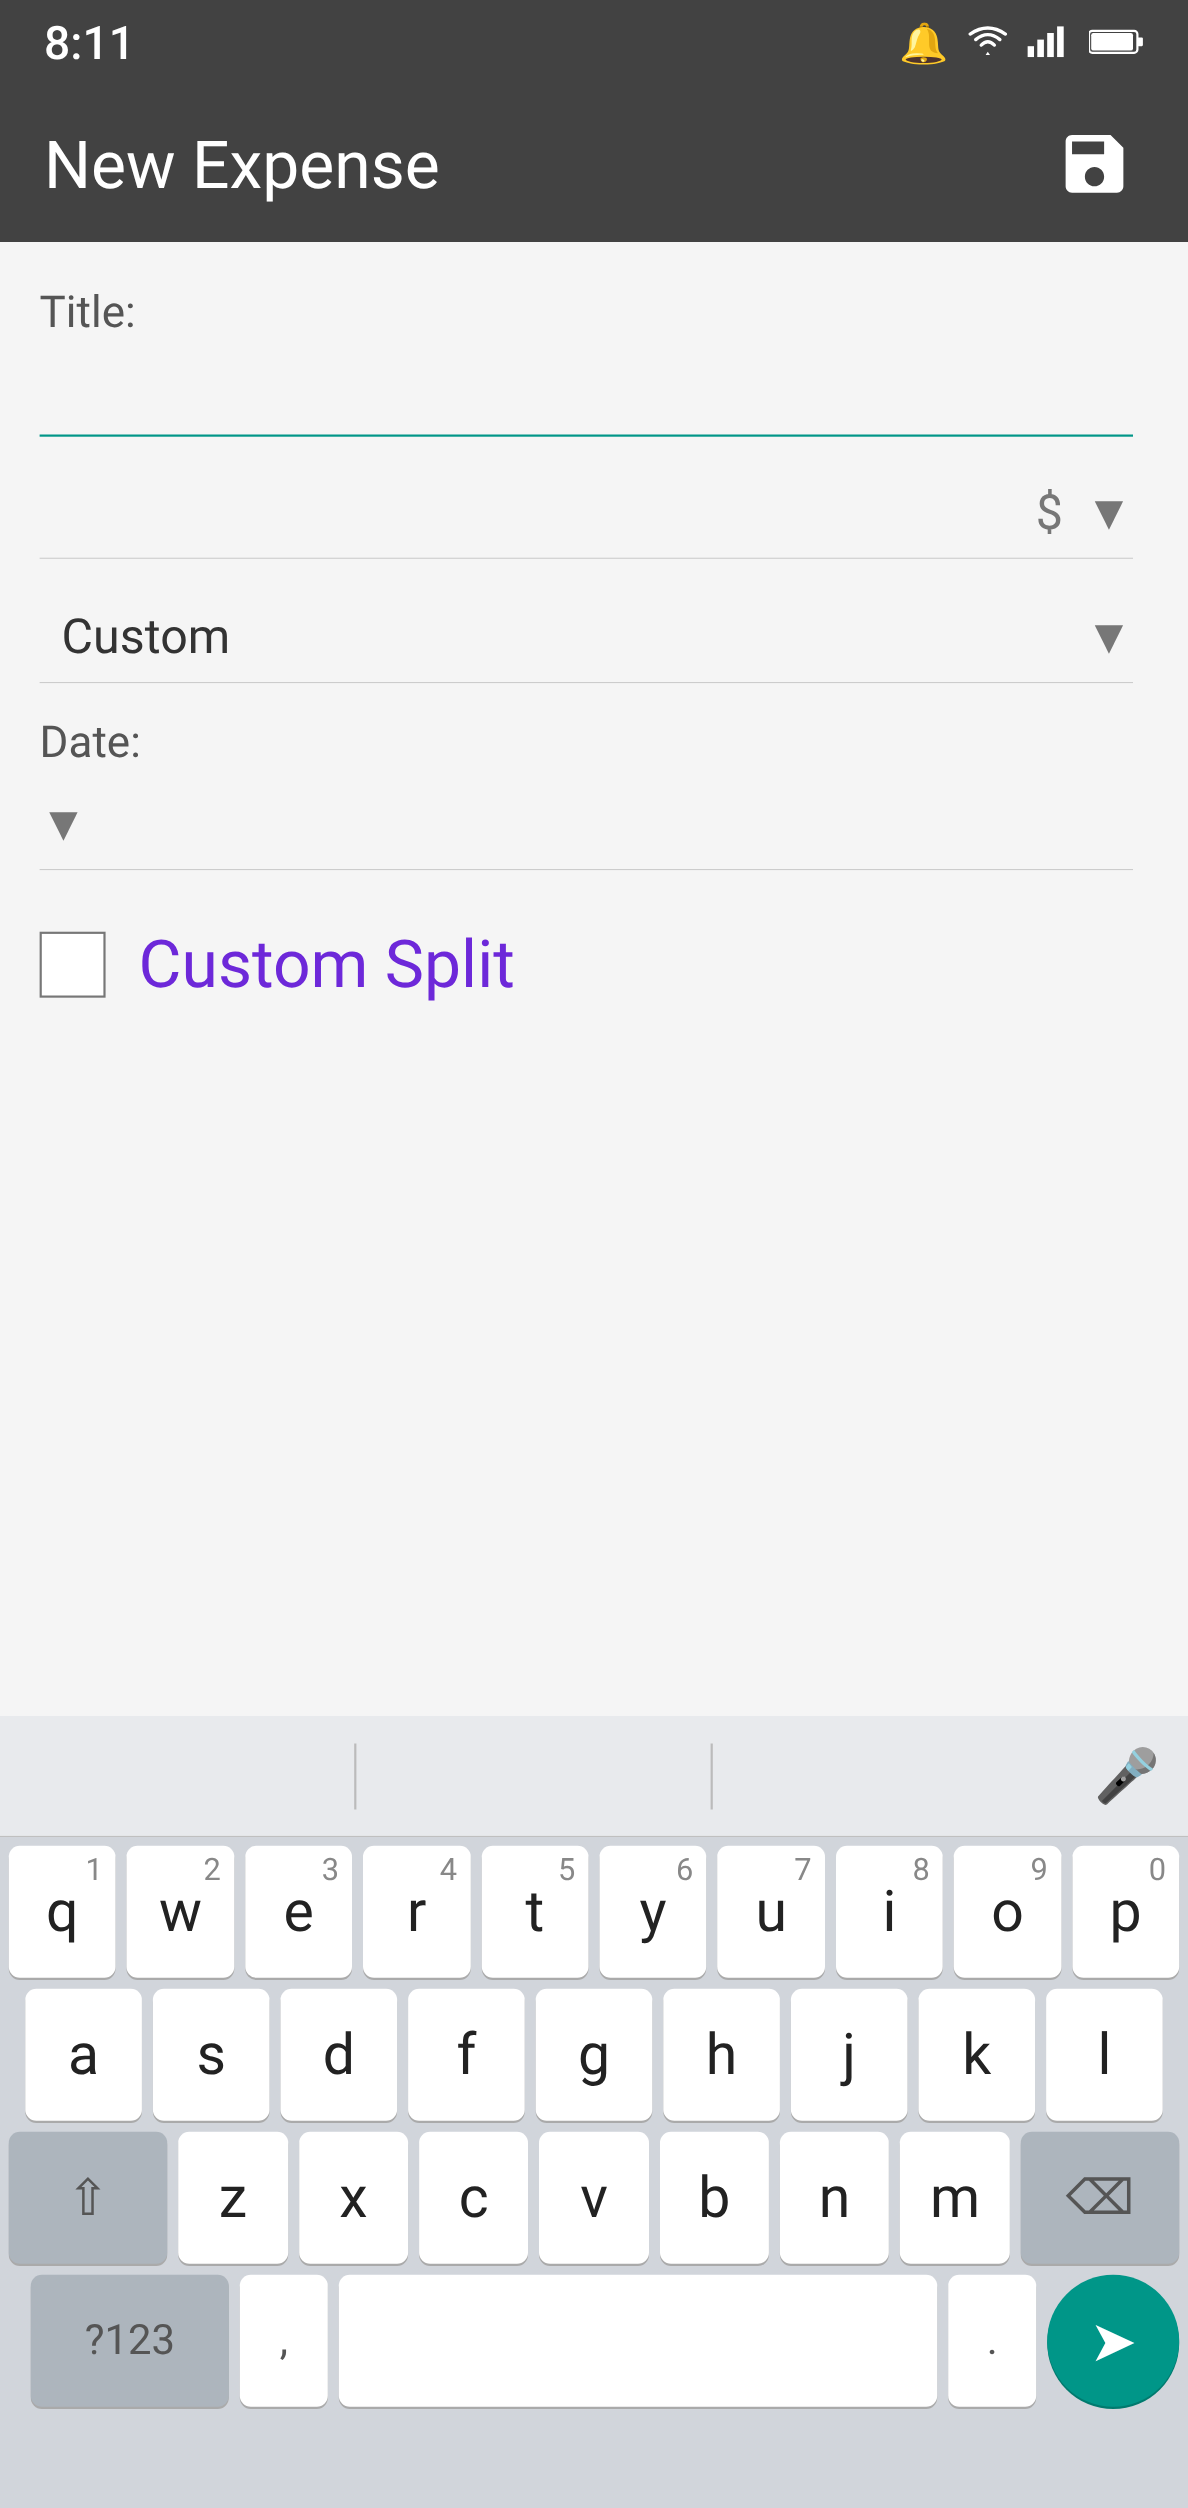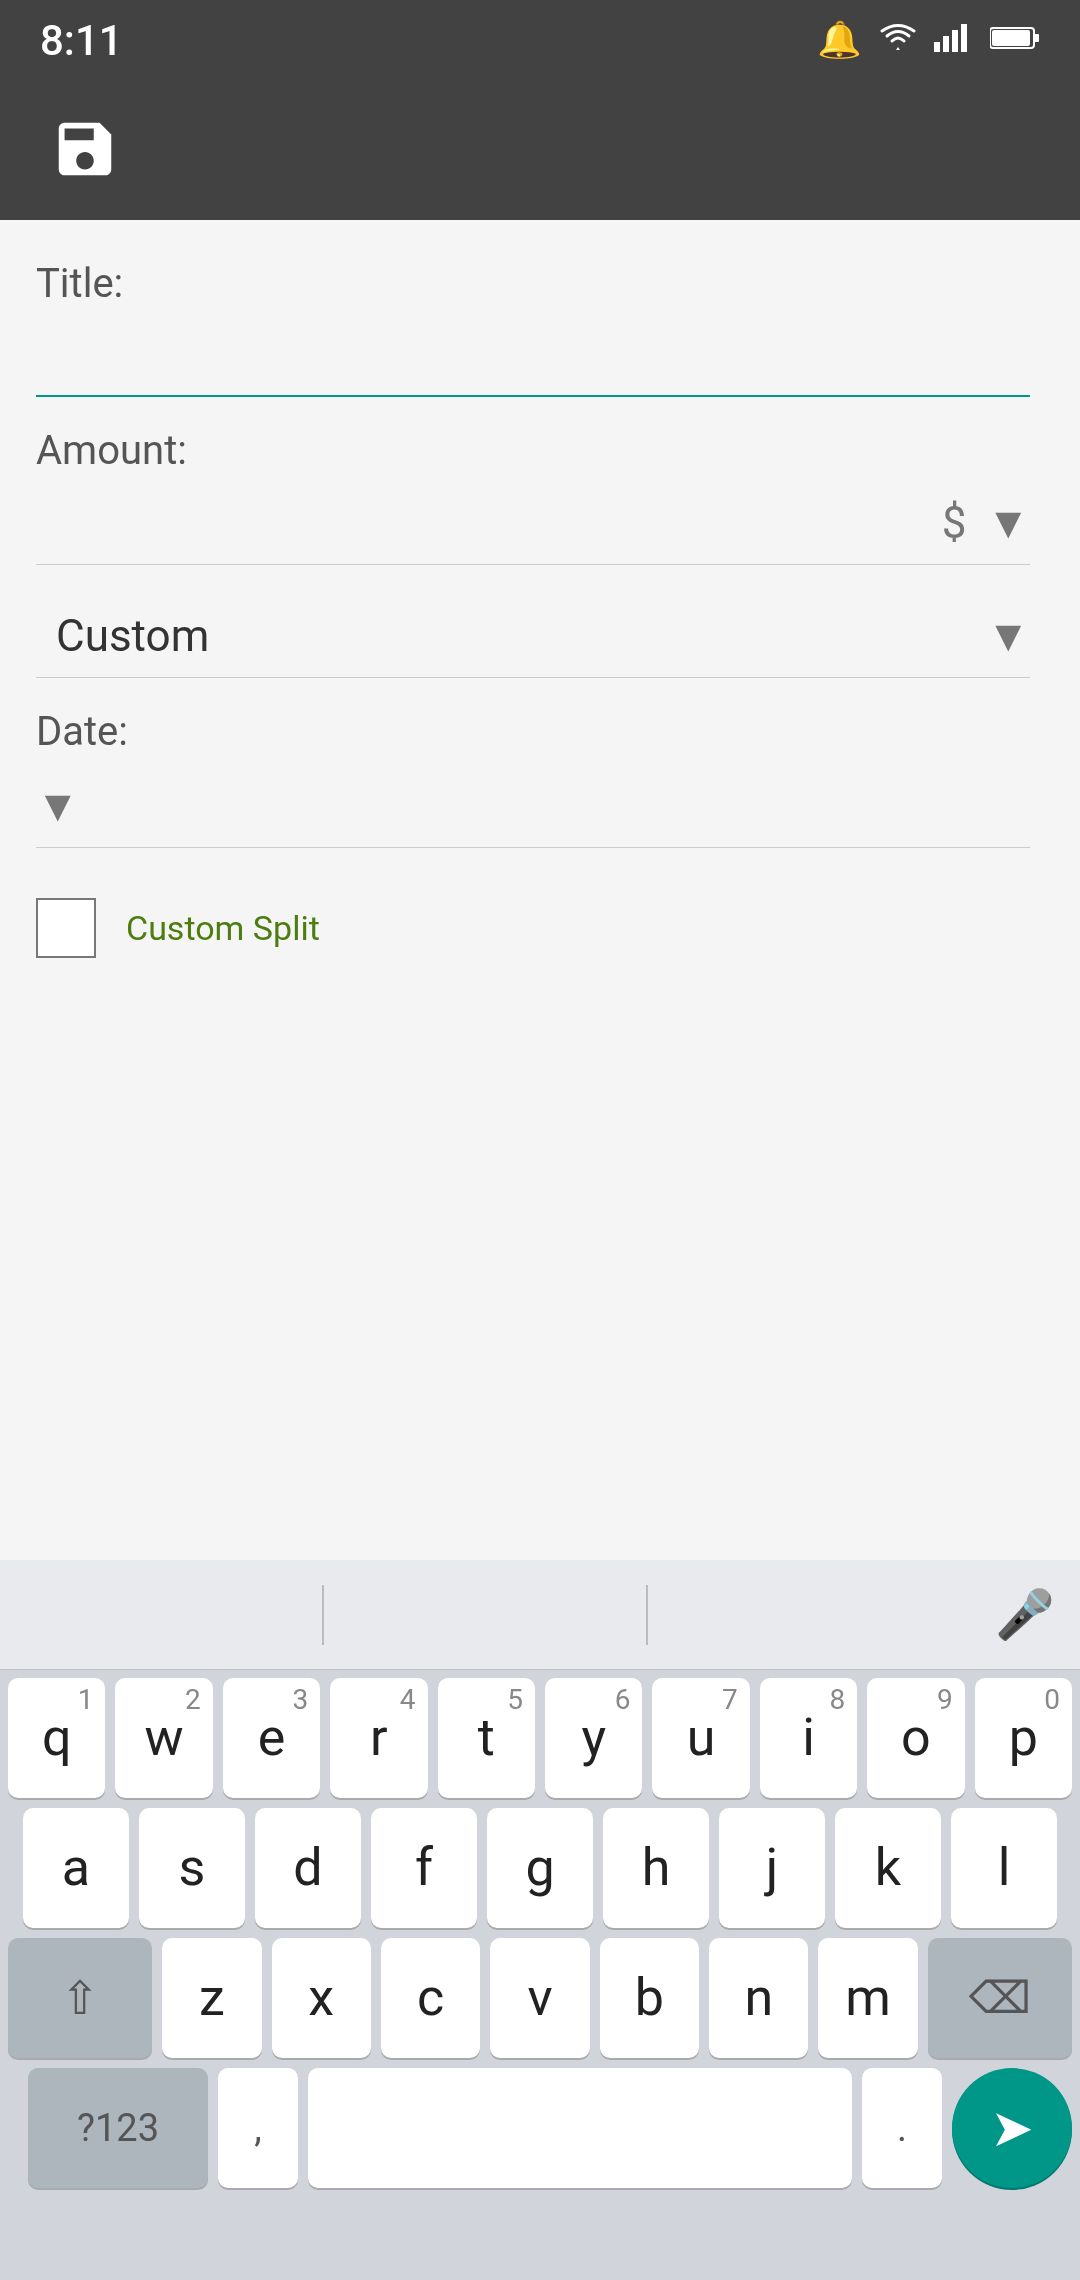--- a/index.html
+++ b/index.html
@@ -178,22 +178,22 @@
       height: 60px;
       border: 2px solid #777;
       background: #fff;
       display: flex;
       align-items: center;
       justify-content: center;
       flex-shrink: 0;
     }
 
     .checkbox-label {
-      font-size: 34px;
-      color: #4d7c0f;
+      font-size: 60px;
+      color: #6d28d9;
     }
 
     
     .keyboard-area {
       width: 100%;
       height: 760px;
       background: #d1d5db;
       display: flex;
       flex-direction: column;
     }
@@ -358,36 +358,36 @@
       <svg width="50" height="28" viewBox="0 0 50 28" fill="white">
         <rect x="0" y="4" width="44" height="20" rx="3" stroke="white" stroke-width="2" fill="none"></rect>
         <rect x="44" y="10" width="5" height="8" rx="1" fill="white"></rect>
         <rect x="2" y="6" width="38" height="16" rx="2" fill="white"></rect>
       </svg>
     </span>
   </div>
 </div>
 
 <div class="app-bar">
+  <span class="app-title">New Expense</span>
   <button class="save-btn">
     <svg class="save-icon-svg" viewBox="0 0 24 24" fill="white">
       <path d="M17 3H5c-1.11 0-2 .9-2 2v14c0 1.1.89 2 2 2h14c1.1 0 2-.9 2-2V7l-4-4zm-5 16c-1.66 0-3-1.34-3-3s1.34-3 3-3 3 1.34 3 3-1.34 3-3 3zm3-10H5V5h10v4z"></path>
     </svg>
   </button>
 </div>
 
 <div class="content">
 
   <div class="form-group">
     <label class="form-label">Title:</label>
     <input class="text-input" type="text" value="" style="">
   </div>
 
   <div class="form-group">
-    <label class="form-label">Amount:</label>
     <div class="amount-row">
       <input class="amount-input" type="text" style="">
       <span class="currency-symbol">$</span>
       <span class="dropdown-arrow">▼</span>
     </div>
   </div>
 
   <div class="form-group">
     <div class="select-row">
       <span class="select-value">Custom</span>

